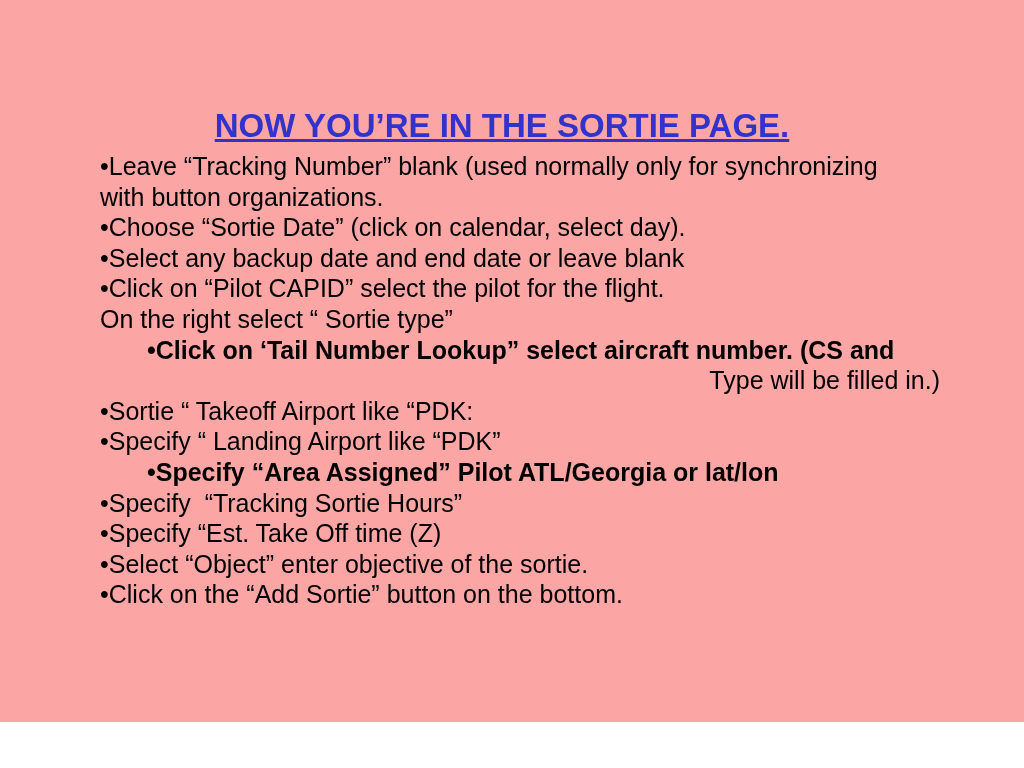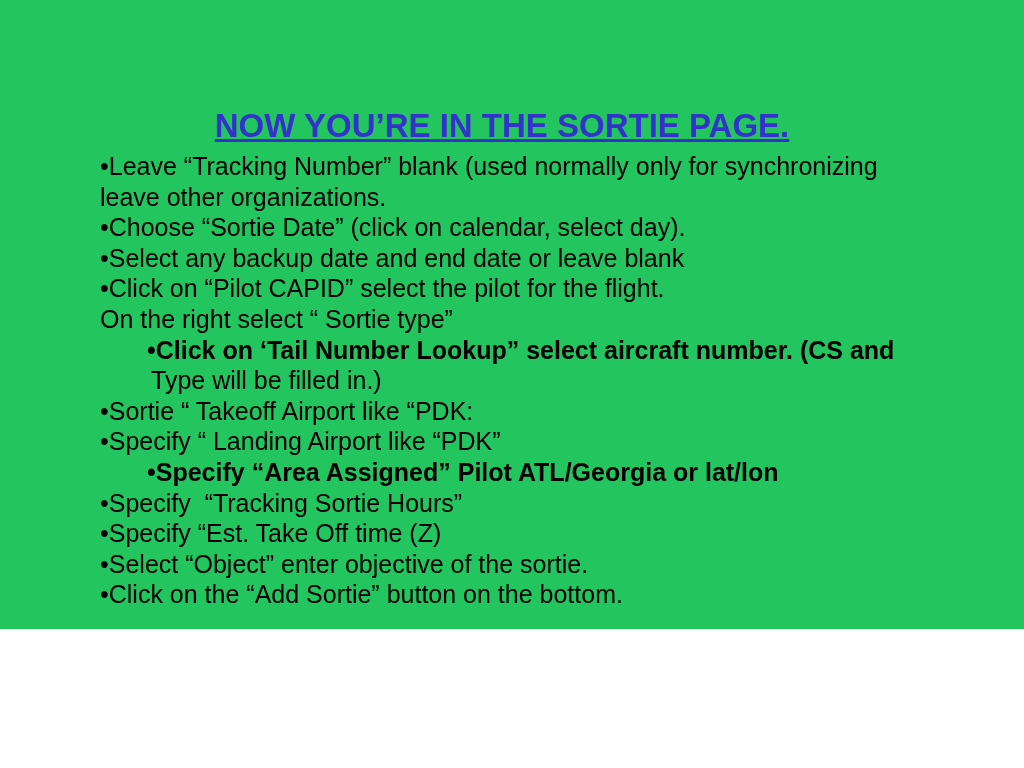--- a/index.html
+++ b/index.html
@@ -3,22 +3,22 @@
 <meta charset="utf-8">
 <style>
   html, body {
     margin: 0;
     padding: 0;
     background: #ffffff;
   }
   .slide {
     position: relative;
     width: 1024px;
-    height: 629px;
-    background: #22c55e;
+    height: 722px;
+    background: #fca5a5;
     overflow: hidden;
     font-family: "Liberation Sans", "DejaVu Sans", sans-serif;
   }
   .slide-title {
     position: absolute;
     top: 107px;
     left: 0;
     width: 1004px;
     text-align: center;
     font-size: 33px;
@@ -35,31 +35,31 @@
     left: 100px;
     width: 840px;
     font-size: 25px;
     color: #000000;
     line-height: 30.6px;
   }
   .line {
     white-space: pre;
   }
   .ind1 { padding-left: 47px; font-weight: bold; }
-  .ind1c { padding-left: 51px; }
+  .ind1c { padding-left: 51px; text-align: right; }
 </style>
 </head>
 <body>
 
 <div class="slide">
   <div class="slide-title">NOW YOU’RE IN THE SORTIE PAGE.</div>
 
   <div class="slide-body">
     <div class="line">•Leave “Tracking Number” blank (used normally only for synchronizing</div>
-    <div class="line">leave other organizations.</div>
+    <div class="line">with button organizations.</div>
     <div class="line">•Choose “Sortie Date” (click on calendar, select day).</div>
     <div class="line">•Select any backup date and end date or leave blank</div>
     <div class="line">•Click on “Pilot CAPID” select the pilot for the flight.</div>
     <div class="line">On the right select “ Sortie type”</div>
     <div class="line ind1">•Click on ‘Tail Number Lookup” select aircraft number. (CS and</div>
     <div class="line ind1c">Type will be filled in.)</div>
     <div class="line">•Sortie “ Takeoff Airport like “PDK:</div>
     <div class="line">•Specify “ Landing Airport like “PDK”</div>
     <div class="line ind1">•Specify “Area Assigned” Pilot ATL/Georgia or lat/lon</div>
     <div class="line">•Specify  “Tracking Sortie Hours”</div>

